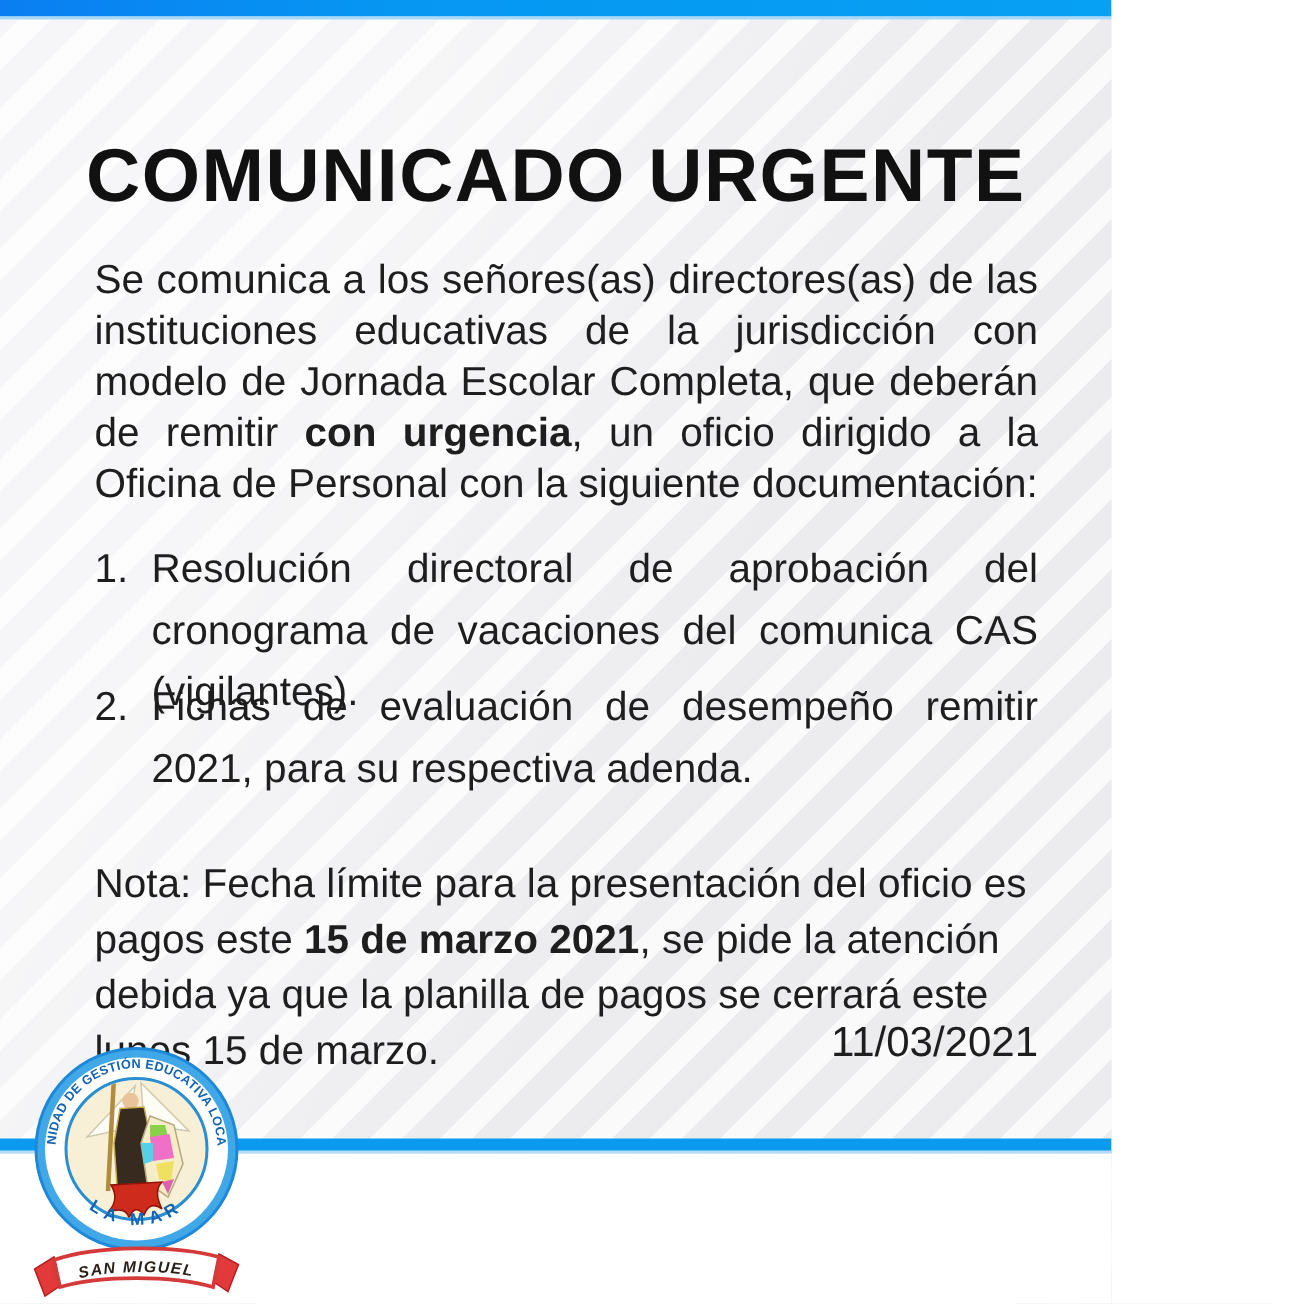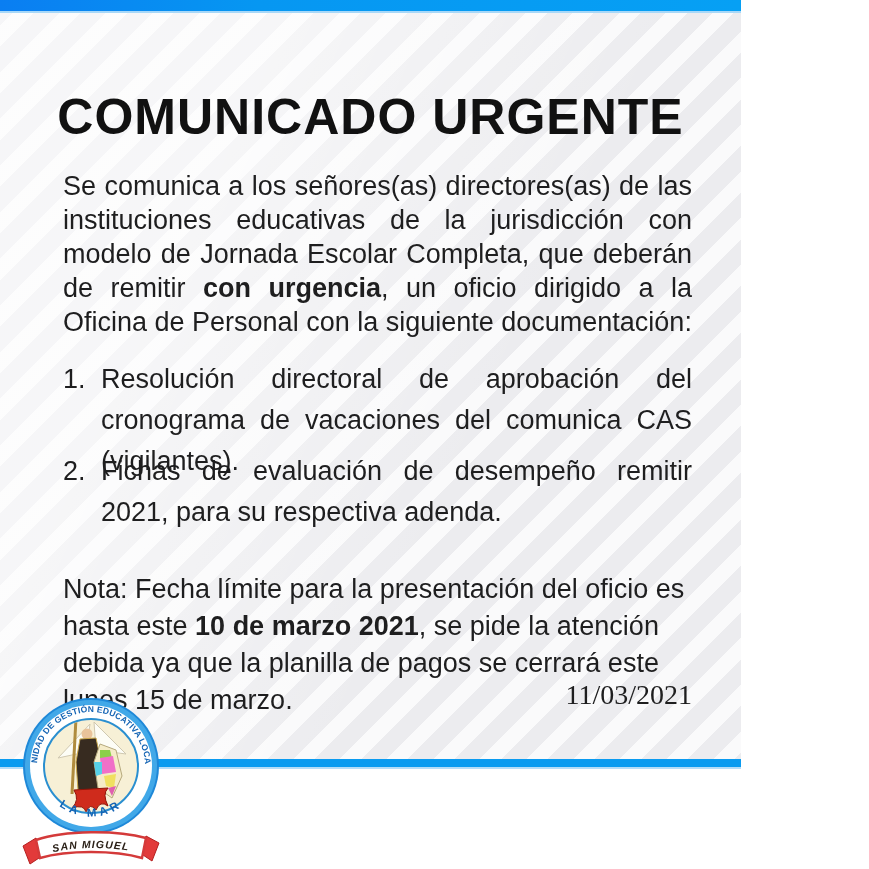--- a/index.html
+++ b/index.html
@@ -38,21 +38,21 @@
   .list-item .itx{display:block;margin-left:38px;text-align:justify;}
   .item-1{top:359px;}
   .item-2{top:451px;}
   .nota{
     position:absolute;top:544px;left:63px;right:49px;
     font-size:27px;line-height:37px;
     text-align:left;
   }
   .date{
     position:absolute;top:676px;right:49px;
-    font-size:28px;line-height:37px;font-family:Liberation Serif, serif;
+    font-size:28px;line-height:37px;
   }
   .divider{
     position:absolute;top:759px;left:0;right:0;height:8px;
     background:#0a9bf0;
     border-bottom:2px solid #b5ddf8;
   }
   .footer{
     position:absolute;top:769px;left:0;right:0;bottom:0;
     background:#ffffff;
   }
@@ -76,21 +76,21 @@
   <div class="list-item item-1">
     <span class="num">1.</span>
     <span class="itx">Resolución directoral de aprobación del cronograma de vacaciones del comunica CAS (vigilantes).</span>
   </div>
 
   <div class="list-item item-2">
     <span class="num">2.</span>
     <span class="itx">Fichas de evaluación de desempeño remitir 2021, para su respectiva adenda.</span>
   </div>
 
-  <p class="nota"><span>Nota: Fecha límite para la presentación del oficio es hasta este </span><b>10 de marzo 2021</b><span>, se pide la atención debida ya que la planilla de pagos se cerrará este lunes 15 de marzo.</span></p>
+  <p class="nota"><span>Nota: Fecha límite para la presentación del oficio es pagos este </span><b>15 de marzo 2021</b><span>, se pide la atención debida ya que la planilla de pagos se cerrará este lunes 15 de marzo.</span></p>
 
   <div class="date">11/03/2021</div>
 
   <div class="divider"></div>
 
   <div class="footer">
     
     
   </div>
 

